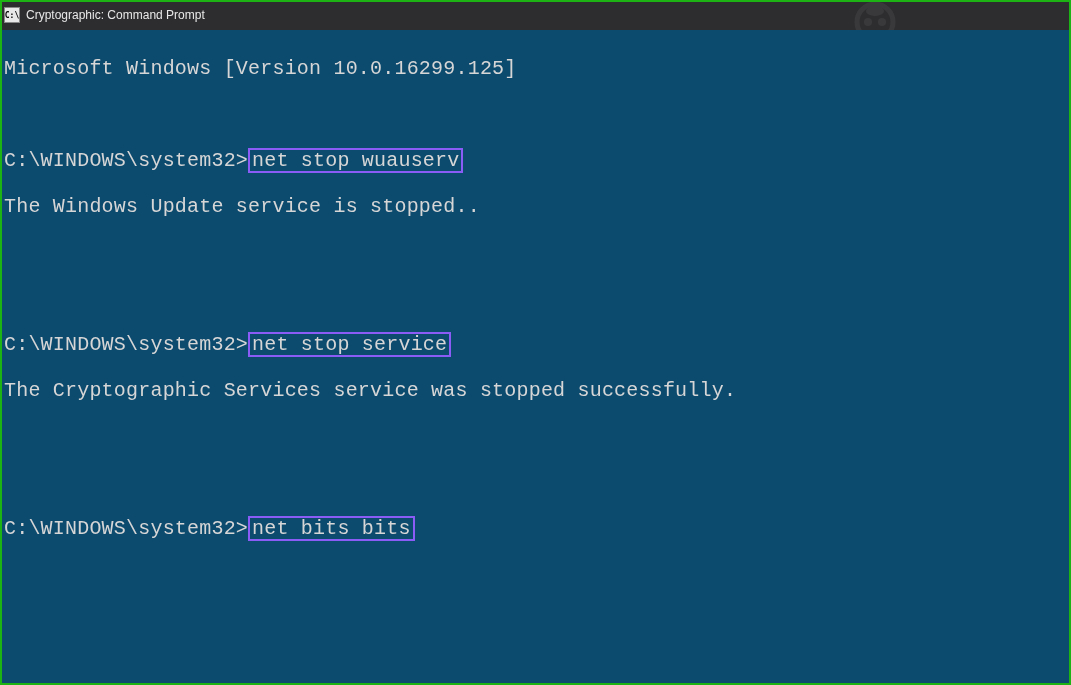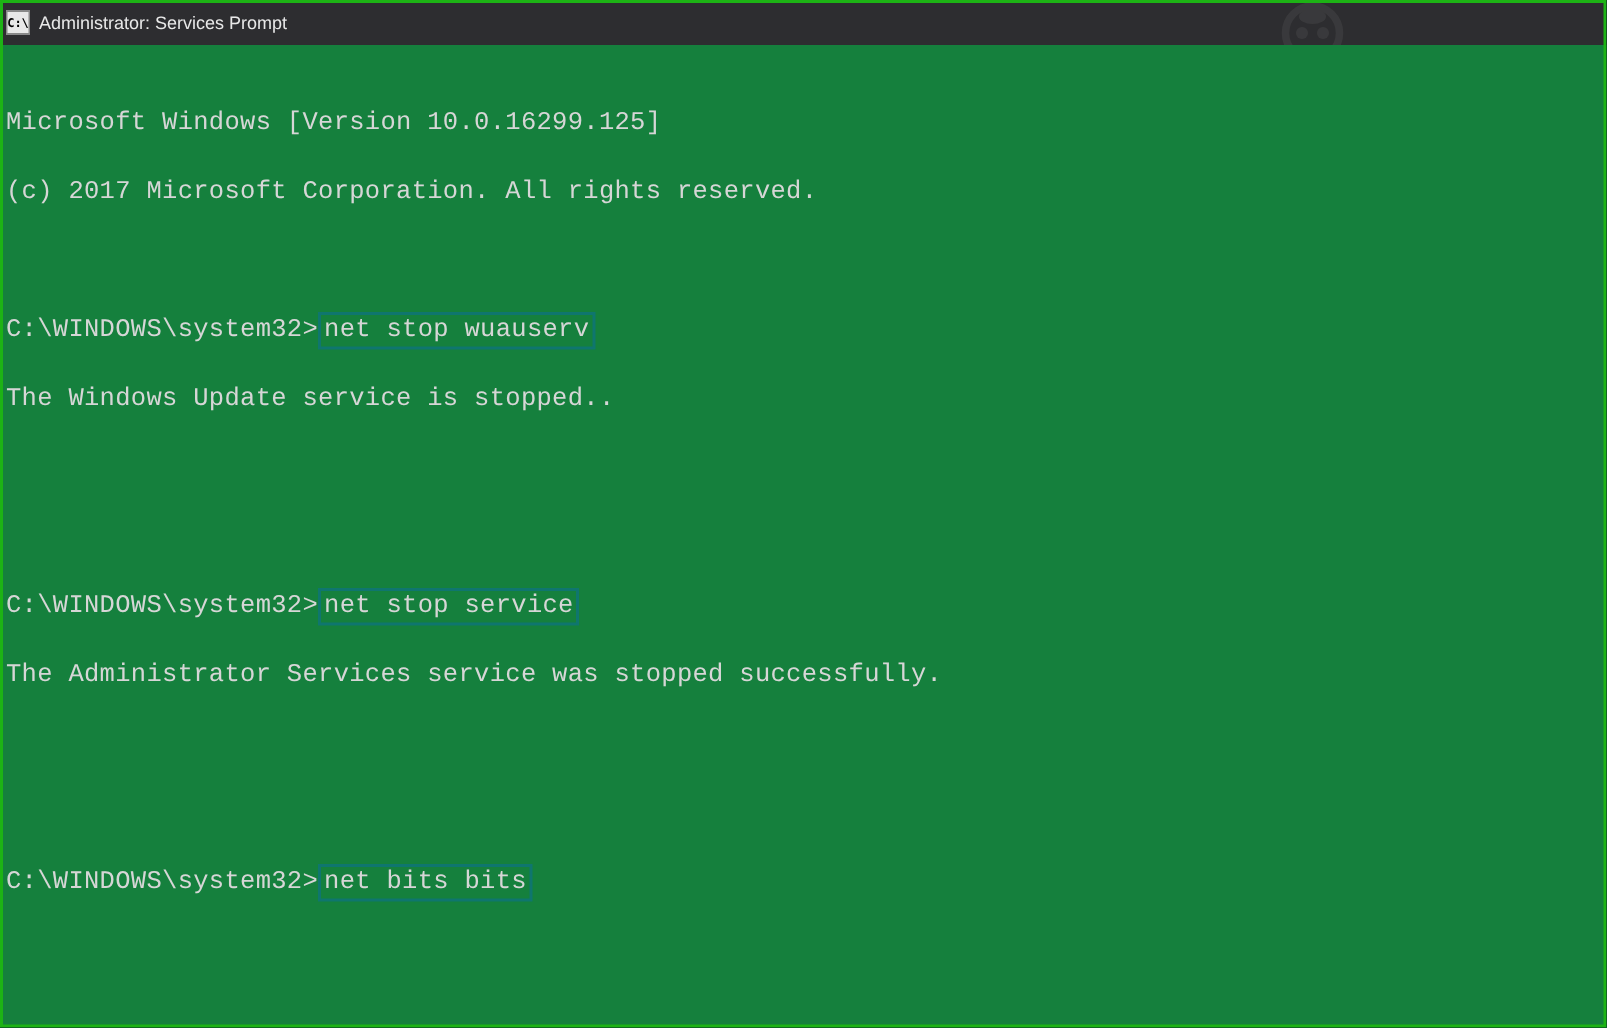--- a/index.html
+++ b/index.html
@@ -36,36 +36,36 @@
       color: #000;
       font-size: 8px;
       font-weight: bold;
       border: 1px solid #888;
       font-family: Consolas, monospace;
     }
     .titlebar-title {
       color: #e8e8e8;
     }
     .terminal-area {
-      background: #15803d;
+      background: #0c4a6e;
       color: #d6d6d6;
-      font-size: 17px;
+      font-size: 20px;
       line-height: 23px;
-      padding: 18px 4px;
+      padding: 4px 4px;
       white-space: pre;
       font-family: Consolas, 'Courier New', monospace;
       letter-spacing: 0.2px;
       height: calc(100% - 30px);
       position: relative;
     }
     .line {
       min-height: 23px;
     }
     .highlight {
-      border: 2px solid #0f766e;
+      border: 2px solid #8b5cf6;
       display: inline-block;
       padding: 0 2px;
       margin: -2px 0;
       line-height: 21px;
     }
     .watermark {
       position: absolute;
       top: 0;
       right: 0;
       opacity: 0.22;
@@ -86,33 +86,32 @@
     <circle cx="24" cy="22" r="18" fill="none" stroke="#666" stroke-width="5"></circle>
     <ellipse cx="24" cy="11" rx="9" ry="5" fill="#666"></ellipse>
     <circle cx="17" cy="22" r="4" fill="#666"></circle>
     <circle cx="31" cy="22" r="4" fill="#666"></circle>
     <path d="M 15 34 Q 24 40 33 34" fill="none" stroke="#666" stroke-width="3"></path>
   </svg>
 </div>
 
 <div class="titlebar">
   <div class="titlebar-icon">C:\</div>
-  <div class="titlebar-title">Administrator: Services Prompt</div>
+  <div class="titlebar-title">Cryptographic: Command Prompt</div>
 </div>
 
 <div class="terminal-area">
 <div class="line">Microsoft Windows [Version 10.0.16299.125]</div>
-<div class="line">(c) 2017 Microsoft Corporation. All rights reserved.</div>
 <div class="line"></div>
 <div class="line"><span>C:\WINDOWS\system32&gt;</span><span class="highlight">net stop wuauserv</span></div>
 <div class="line">The Windows Update service is stopped..</div>
 <div class="line"></div>
 <div class="line"></div>
 <div class="line"><span>C:\WINDOWS\system32&gt;</span><span class="highlight">net stop service</span></div>
-<div class="line">The Administrator Services service was stopped successfully.</div>
+<div class="line">The Cryptographic Services service was stopped successfully.</div>
 <div class="line"></div>
 <div class="line"></div>
 <div class="line"><span>C:\WINDOWS\system32&gt;</span><span class="highlight">net bits bits</span></div>
 
 
 
 
 
 
 

